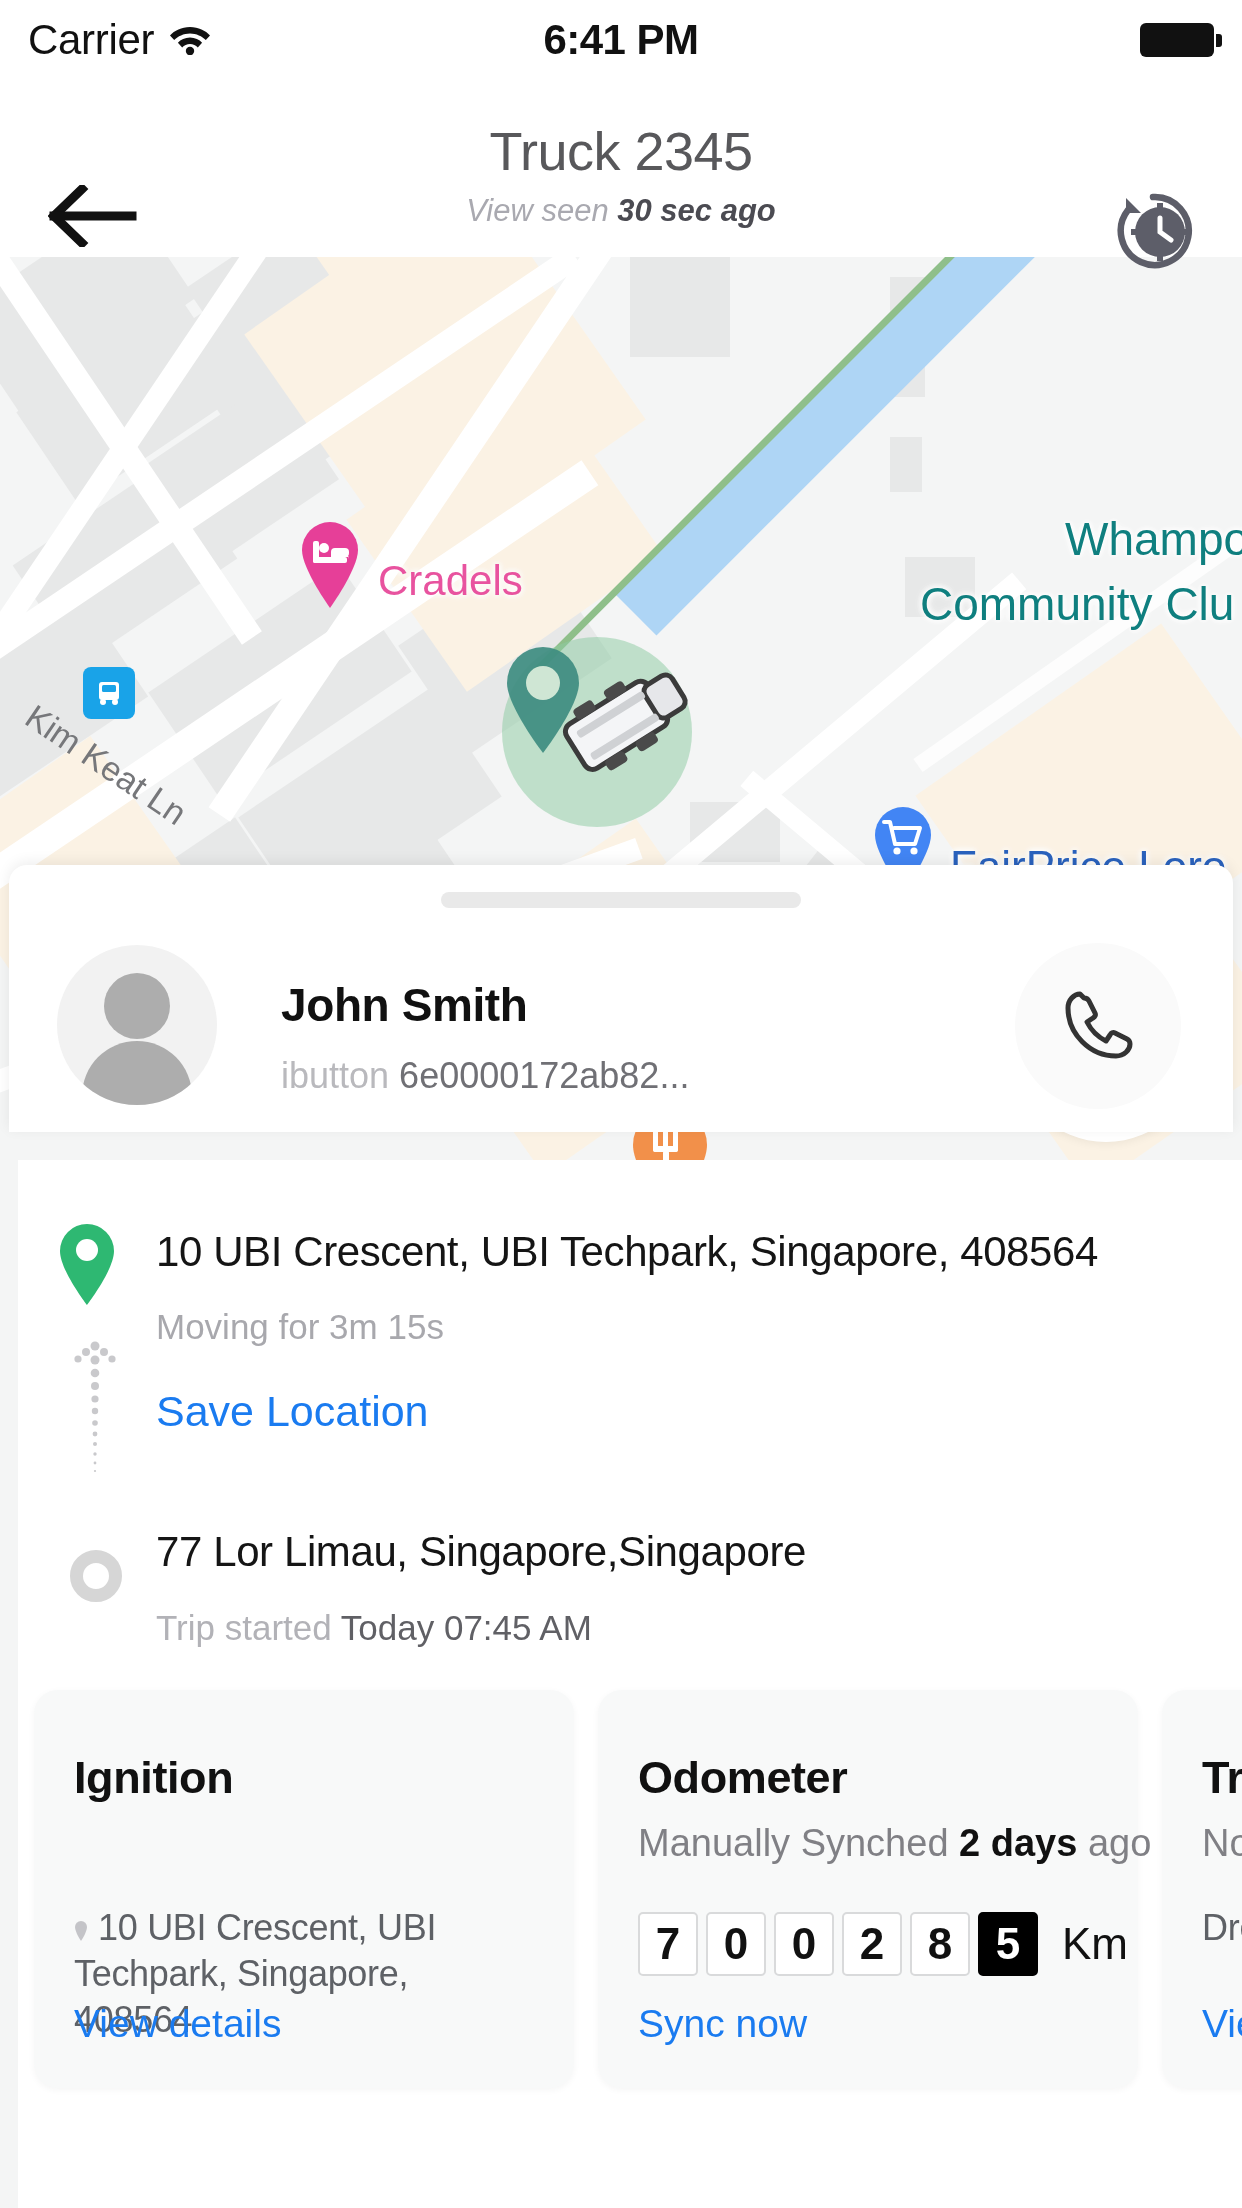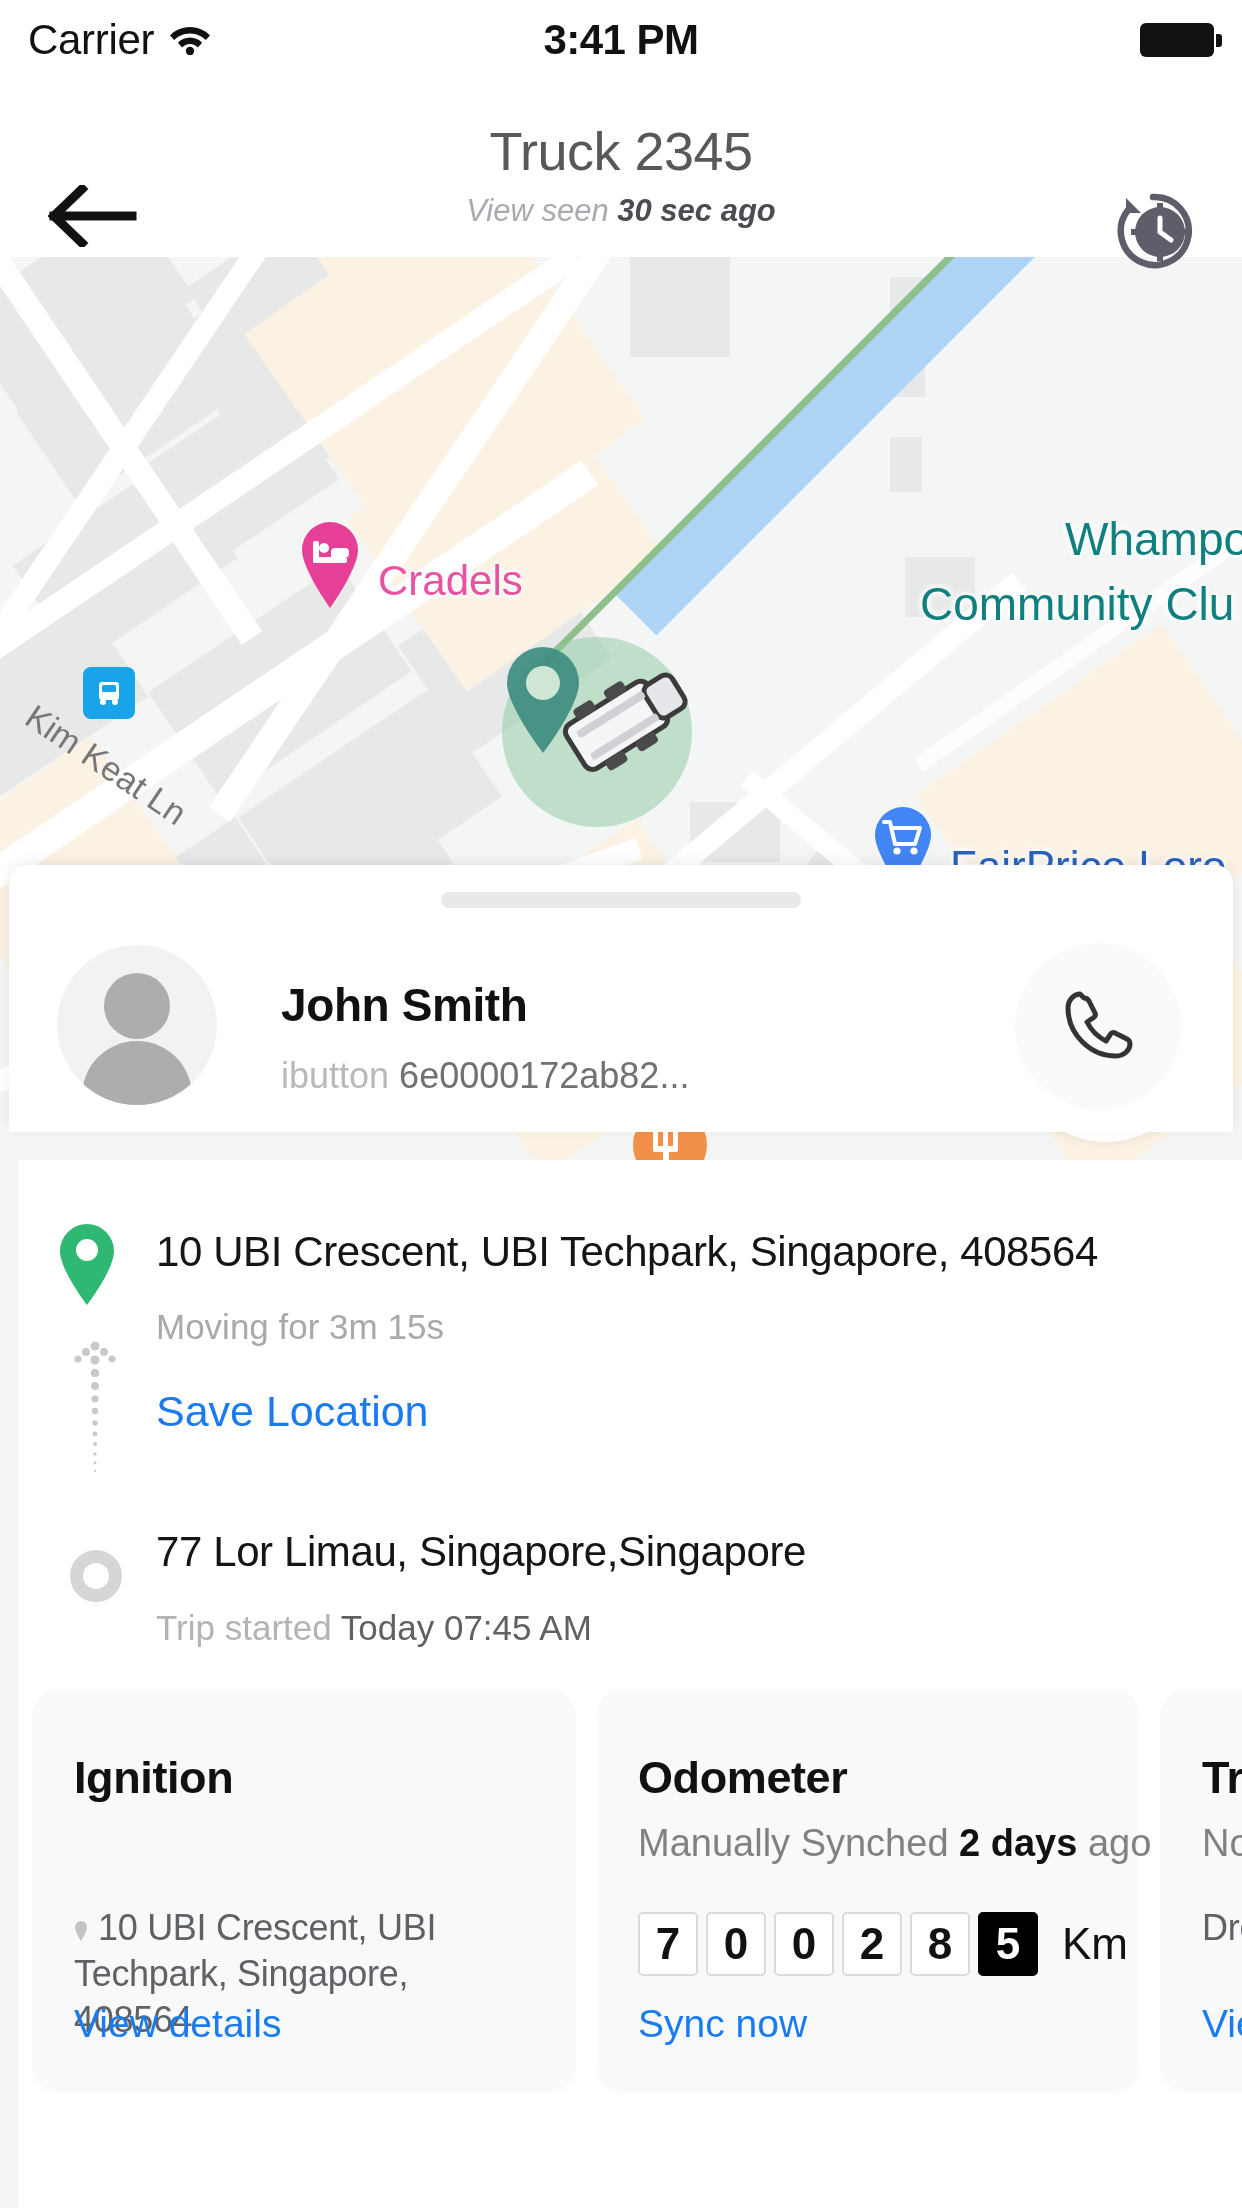--- a/index.html
+++ b/index.html
@@ -229,21 +229,21 @@
     <div class="sb-left">
       <span class="sb-carrier">Carrier</span>
       <span>
         <svg width="44" height="34" viewBox="0 0 44 34">
             <path d="M22 6C13.5 6 6.4 9.6 2 14.5l4.2 4.6C9.9 15.2 15.6 12.4 22 12.4s12.1 2.8 15.8 6.7l4.2-4.6C37.6 9.6 30.5 6 22 6z" fill="#111"></path>
             <path d="M22 16.5c-5 0-9.3 2.1-12.1 5.2l4.3 4.7c1.9-2.1 4.7-3.5 7.8-3.5s5.9 1.4 7.8 3.5l4.3-4.7c-2.8-3.1-7.1-5.2-12.1-5.2z" fill="#111"></path>
             <circle cx="22" cy="30" r="4.2" fill="#111"></circle>
           </svg>
       </span>
     </div>
-    <div class="sb-center">3:41 PM</div>
+    <div class="sb-center">6:41 PM</div>
     <div class="sb-right">
       <div class="batt"></div>
     </div>
   </div>
 
   <div class="navbar">
     <div class="back-btn">
       <svg width="90" height="62" viewBox="0 0 90 62">
         <path d="M34 4 L6 31 L34 58" stroke="#111" stroke-width="9" fill="none" stroke-linecap="square"></path>
         <path d="M6 31 L84 31" stroke="#111" stroke-width="9" fill="none" stroke-linecap="square"></path>

